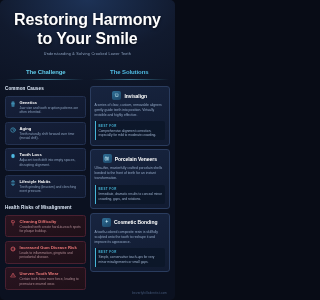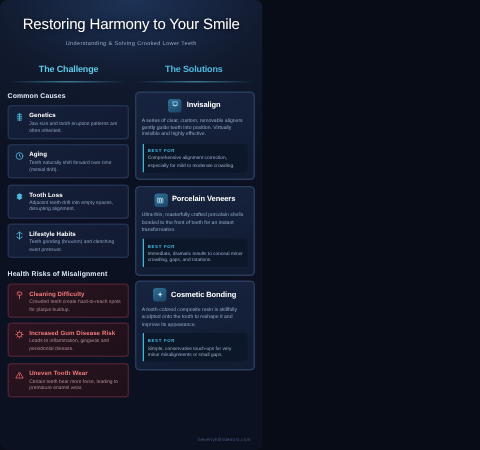--- a/index.html
+++ b/index.html
@@ -14,21 +14,21 @@
     position:relative;
     background:
       radial-gradient(ellipse 120% 40% at 50% 0%, #1d3256 0%, #111a2e 45%, #0b1120 100%);
     border-radius:5px;
     overflow:hidden;
     display:flex; flex-direction:column;
   }
   
   .header { padding:11px 9px 6px; text-align:center; }
   .title {
-    font-size:10px; font-weight:normal; line-height:1.16;
+    font-size:16px; font-weight:bold; line-height:1.16;
     color:#ffffff; letter-spacing:-.1px;
     text-shadow:0 1px 3px rgba(0,0,0,.6);
   }
   .subtitle {
     margin-top:4px; font-size:3.7px; color:#93a8c6; letter-spacing:.25px;
   }
   
   .colheads { display:flex; padding:0 4px; margin-top:7px; }
   .colhead {
     flex:1; text-align:center; font-size:6px; font-weight:bold;

